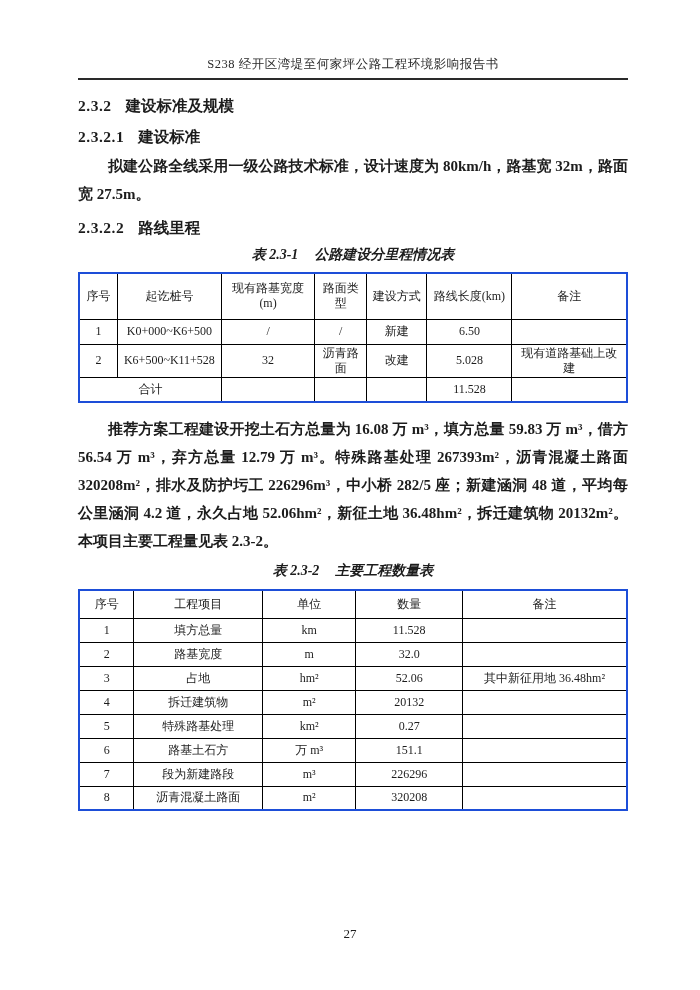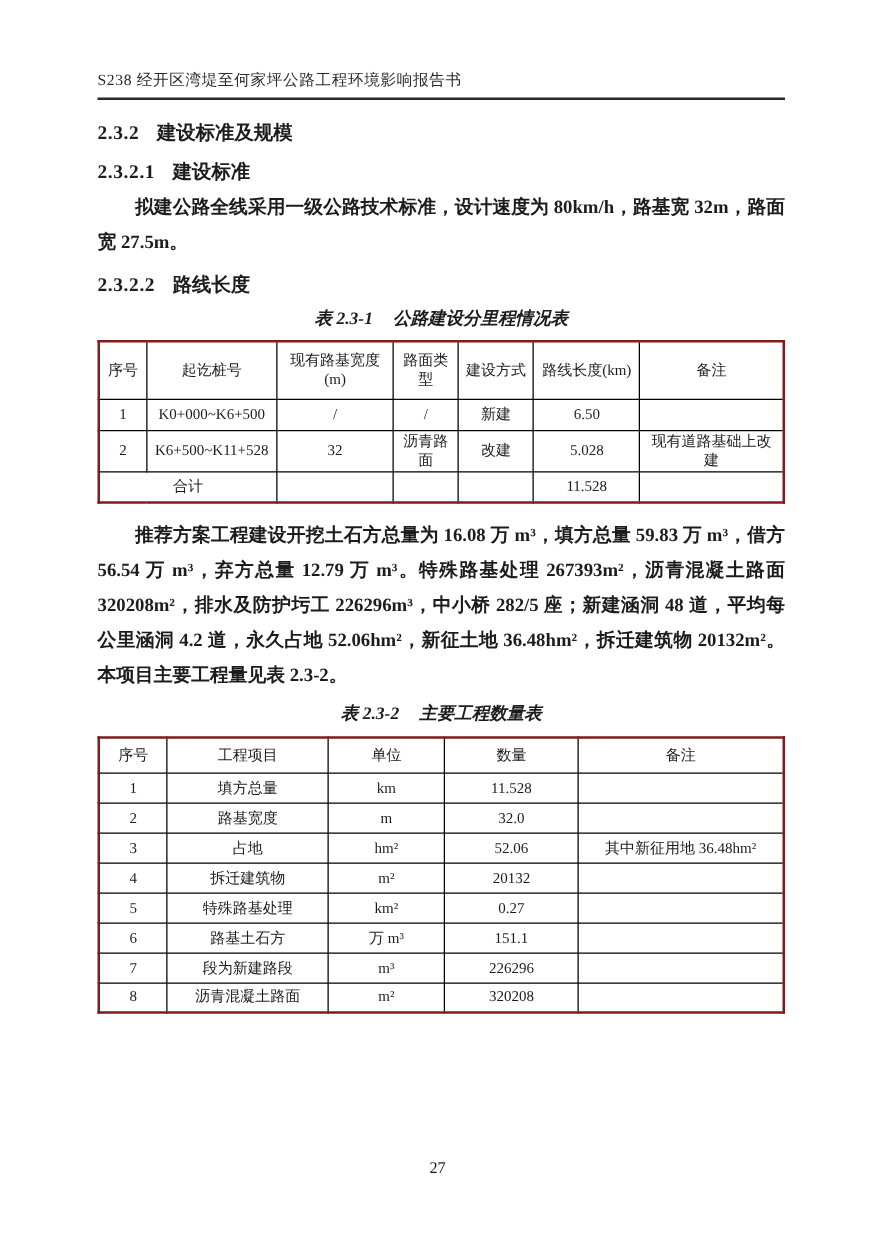--- a/index.html
+++ b/index.html
@@ -8,21 +8,21 @@
     width: 700px; height: 990px;
     font-family: "Liberation Serif", "DejaVu Serif", serif;
     color: #1c1c1c;
     position: relative;
     overflow: hidden;
   }
   .content { margin-left: 78px; width: 550px; }
 
   .doc-header {
     padding-top: 56px;
-    text-align: left;
+    text-align: center;
     font-size: 12.5px;
     letter-spacing: 0.5px;
     color: #2a2a2a;
   }
   .header-rule {
     margin-top: 5px;
     border: none;
     border-top: 2px solid #2a2a2a;
   }
 
@@ -61,21 +61,21 @@
   table.t1 { margin-top: 8px; }
   table.t2 { margin-top: 9px; }
   th, td {
     border: 1px solid #000;
     text-align: center;
     vertical-align: middle;
     font-weight: normal;
     padding: 1px 3px;
     line-height: 15px;
   }
-  table { border: 2px solid #7f1d1d; }
+  table { border: 2px solid #1d4ed8; }
   .t1 thead th { height: 46px; }
   .t1 td { height: 25px; }
   .t1 tr.remark-row td { height: 33px; }
   .t2 thead th { height: 28px; }
   .t2 td { height: 24px; }
 
   .page-number {
     position: absolute;
     bottom: 48px;
     left: 0; right: 0;
@@ -95,21 +95,21 @@
     <span class="h-num">2.3.2</span><span>建设标准及规模</span>
   </div>
 
   <div class="h-l3">
     <span class="h-num">2.3.2.1</span><span>建设标准</span>
   </div>
 
   <p class="body-text">拟建公路全线采用一级公路技术标准，设计速度为 80km/h，路基宽 32m，路面宽 27.5m。</p>
 
   <div class="h-l3">
-    <span class="h-num">2.3.2.2</span><span>路线长度</span>
+    <span class="h-num">2.3.2.2</span><span>路线里程</span>
   </div>
 
 
   <div class="table-caption">
     <span class="cap-label">表 2.3-1</span><span>公路建设分里程情况表</span>
   </div>
 
   <table class="t1">
     <colgroup>
       <col style="width:7%">

